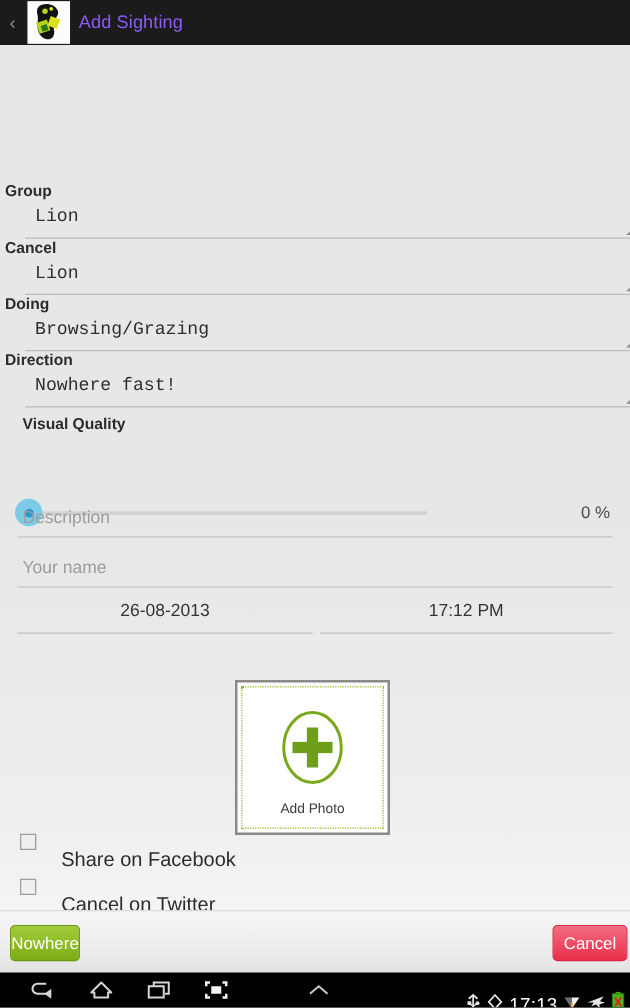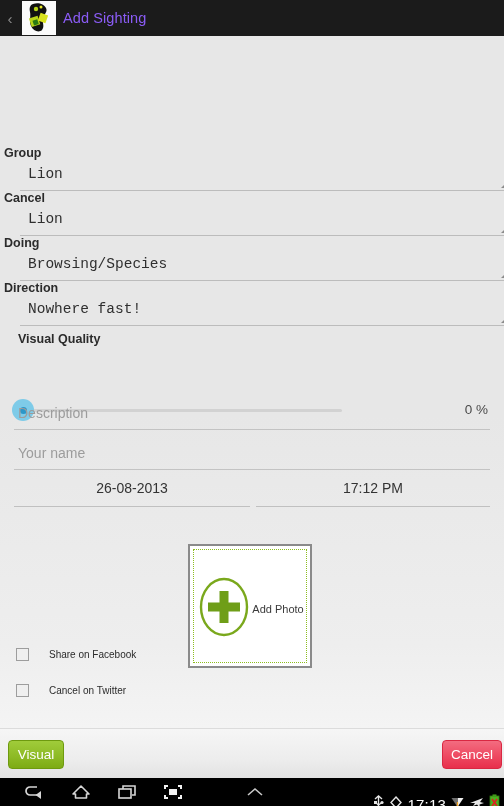--- a/index.html
+++ b/index.html
@@ -178,20 +178,21 @@
     width: 124px; height: 124px;
     background: #ffffff;
     border: 2px solid #8a8a8a;
     box-sizing: border-box;
   }
   .photo-inner {
     position: absolute;
     left: 3px; top: 3px; right: 3px; bottom: 3px;
     border: 1px dotted #8dbd1f;
     display: flex;
+    flex-direction: column;
     align-items: center;
     justify-content: center;
   }
   .plus-icon { margin-top: 6px; }
   .photo-label {
     margin-top: 6px;
     font-size: 11px;
     color: #3a3a3a;
   }
 
@@ -203,22 +204,23 @@
     align-items: center;
   }
   .checkbox {
     width: 13px; height: 13px;
     border: 1px solid #9d9d9d;
     background: #efefef;
     box-sizing: border-box;
   }
   .checkrow span.lbl {
     margin-left: 20px;
-    font-size: 10px;
+    font-size: 16px;
     color: #2b2b2b;
+    margin-top: 32px;
   }
 
   
   .buttonbar {
     position: absolute;
     left: 0; top: 728px;
     width: 504px; height: 50px;
     background: linear-gradient(180deg,#f6f6f6 0%,#ededed 60%,#e2e2e2 100%);
     border-top: 1px solid #dcdcdc;
   }
@@ -305,21 +307,21 @@
     </div>
 
     <div class="field-label" style="top:155px">Cancel</div>
     <div class="spinner" style="top:173px">
       <span class="spinner-value">Lion</span>
       <span class="spinner-arrow"></span>
     </div>
 
     <div class="field-label" style="top:200px">Doing</div>
     <div class="spinner" style="top:218px">
-      <span class="spinner-value">Browsing/Species</span>
+      <span class="spinner-value">Browsing/Grazing</span>
       <span class="spinner-arrow"></span>
     </div>
 
     <div class="field-label" style="top:245px">Direction</div>
     <div class="spinner" style="top:263px">
       <span class="spinner-value">Nowhere fast!</span>
       <span class="spinner-arrow"></span>
     </div>
 
     <div class="field-label" style="top:296px;left:18px">Visual Quality</div>
@@ -360,21 +362,21 @@
       <span class="lbl">Share on Facebook</span>
     </div>
     <div class="checkrow" style="top:648px">
       <span class="checkbox"></span>
       <span class="lbl">Cancel on Twitter</span>
     </div>
 
   </div>
 
   <div class="buttonbar">
-    <div class="btn btn-upload">Visual</div>
+    <div class="btn btn-upload">Nowhere</div>
     <div class="btn btn-cancel">Cancel</div>
   </div>
 
   <div class="navbar">
 
     <span class="nav-icon" style="left:24px">
       <svg width="22" height="20" viewBox="0 0 22 20">
         <path d="M17 13 L6 13 A4 4 0 0 1 6 5 L13 5" fill="none" stroke="#d6d6d6" stroke-width="1.7"></path>
         <path d="M17 9 L17 17 L11.5 13 Z" fill="#d6d6d6"></path>
       </svg>

